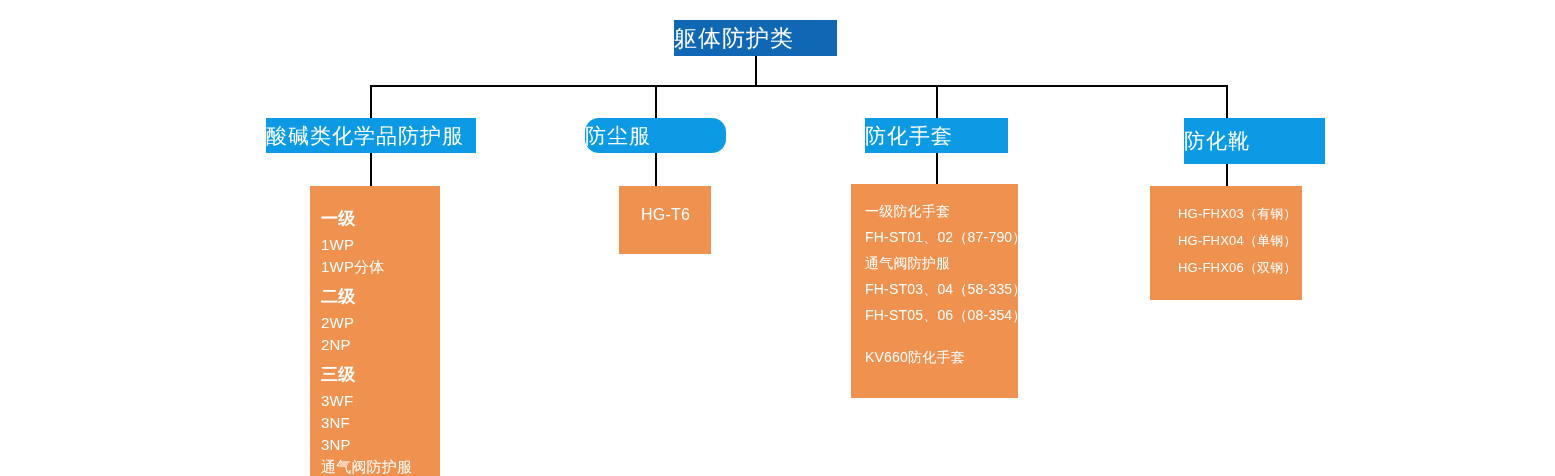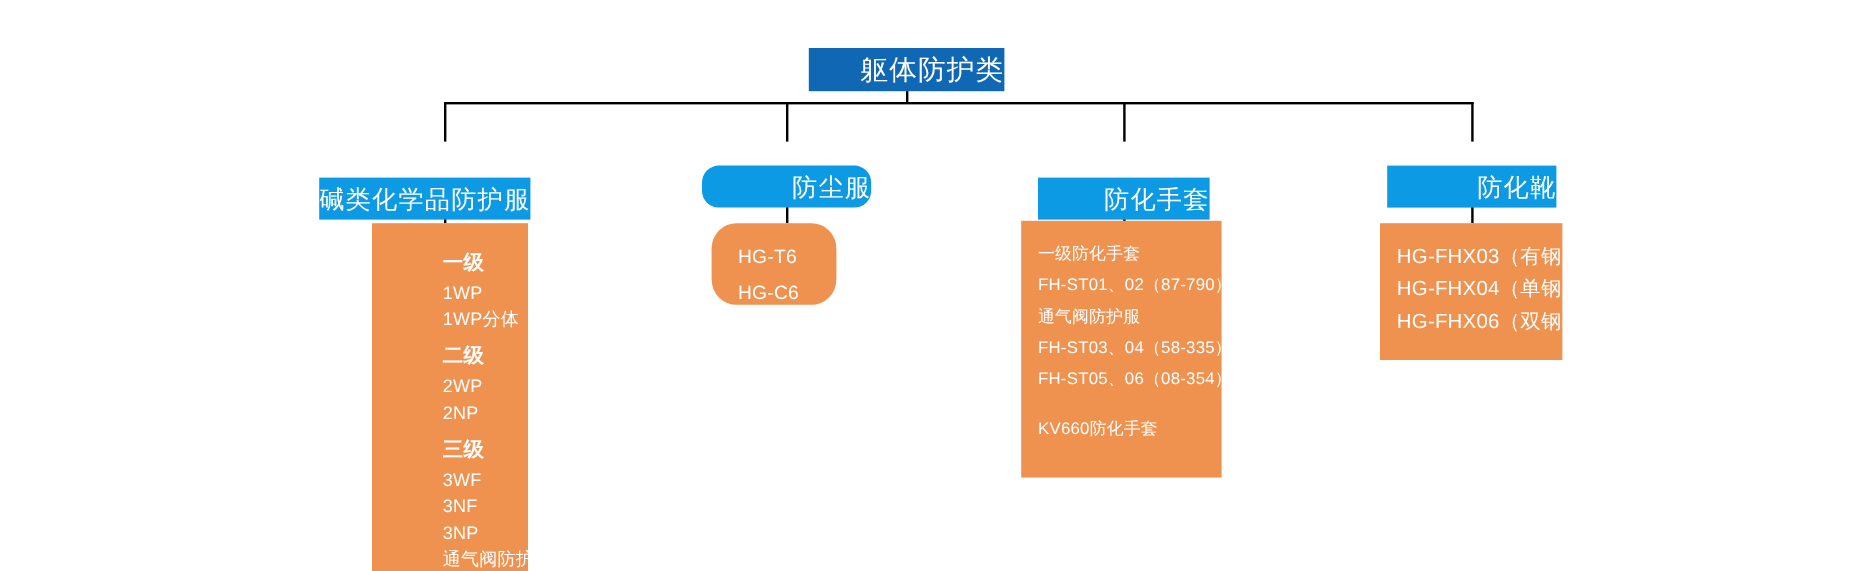--- a/index.html
+++ b/index.html
@@ -25,24 +25,23 @@
   }
   .line-v { width: 2px; }
   .line-h { height: 2px; }
 
   
   .node {
     position: absolute;
     box-sizing: border-box;
     display: flex;
     align-items: center;
-    justify-content: flex-end;
+    justify-content: flex-start;
     color: #ffffff;
     white-space: nowrap;
-    margin-top: 20px;
   }
   .node-root {
     background: #1068b4;
     font-size: 23px;
     letter-spacing: 1px;
   }
   .node-cat {
     background: #0d9ae5;
     font-size: 21px;
     letter-spacing: 1px;
@@ -71,24 +70,24 @@
   }
   .panel-line.sub {
     font-weight: normal;
   }
   .panel-line.spacer {
     height: 16px;
     line-height: 16px;
   }
 
   
-  #panel-acid .panel-line { padding-left: 11px; margin-left: 48px; }
+  #panel-acid .panel-line { padding-left: 11px; }
   #panel-dust .panel-line { font-size: 16px; line-height: 30px; padding-left: 22px; }
   #panel-glove .panel-line { font-size: 14px; line-height: 26px; padding-left: 14px; }
-  #panel-boot .panel-line { font-size: 17px; line-height: 27px; padding-left: 14px; }
+  #panel-boot .panel-line { font-size: 13px; line-height: 27px; padding-left: 28px; }
 </style>
 </head>
 <body>
 
 <div id="chart">
 
   <div class="line line-v" style="left:755px; top:55px; height:31px;"></div>
 
   <div class="line line-h" style="left:371px; top:85px; width:857px;"></div>
 
@@ -99,50 +98,49 @@
 
   <div class="line line-v" style="left:370px; top:152px; height:34px;"></div>
   <div class="line line-v" style="left:655px; top:152px; height:34px;"></div>
   <div class="line line-v" style="left:936px; top:152px; height:34px;"></div>
   <div class="line line-v" style="left:1226px; top:152px; height:34px;"></div>
 
   <div class="node node-root" style="left:674px; top:20px; width:163px; height:36px;">
     <span>躯体防护类</span>
   </div>
 
-  <div class="node node-cat" style="left:266px; top:128px; width:176px; height:35px;">
+  <div class="node node-cat" style="left:266px; top:118px; width:210px; height:35px;">
     <span>酸碱类化学品防护服</span>
   </div>
   <div class="node node-cat" style="left:585px; top:118px; width:141px; height:35px;border-radius:14px;">
     <span>防尘服</span>
   </div>
-  <div class="node node-cat" style="left:865px; top:128px; width:143px; height:35px;">
+  <div class="node node-cat" style="left:865px; top:118px; width:143px; height:35px;">
     <span>防化手套</span>
   </div>
-  <div class="node node-cat" style="left:1156px; top:118px; width:141px; height:35px;">
+  <div class="node node-cat" style="left:1184px; top:118px; width:141px; height:46px;">
     <span>防化靴</span>
   </div>
 
   <div class="panel" id="panel-acid" style="left:310px; top:186px; width:130px; height:300px;">
       <div class="panel-line heading">一级</div>
       <div class="panel-line">1WP</div>
       <div class="panel-line">1WP分体</div>
       <div class="panel-line heading">二级</div>
       <div class="panel-line">2WP</div>
       <div class="panel-line">2NP</div>
       <div class="panel-line heading">三级</div>
       <div class="panel-line">3WF</div>
       <div class="panel-line">3NF</div>
       <div class="panel-line">3NP</div>
       <div class="panel-line">通气阀防护服</div>
     </div>
 
-  <div class="panel" id="panel-dust" style="left:593px; top:186px; width:104px; height:68px;border-radius:21px;">
+  <div class="panel" id="panel-dust" style="left:619px; top:186px; width:92px; height:68px;">
       <div class="panel-line">HG-T6</div>
-      <div class="panel-line">HG-C6</div>
     </div>
 
   <div class="panel" id="panel-glove" style="left:851px; top:184px; width:167px; height:214px;">
       <div class="panel-line sub">一级防化手套</div>
       <div class="panel-line">FH-ST01、02（87-790）</div>
       <div class="panel-line sub">通气阀防护服</div>
       <div class="panel-line">FH-ST03、04（58-335）</div>
       <div class="panel-line">FH-ST05、06（08-354）</div>
       <div class="panel-line spacer"></div>
       <div class="panel-line">KV660防化手套</div>

